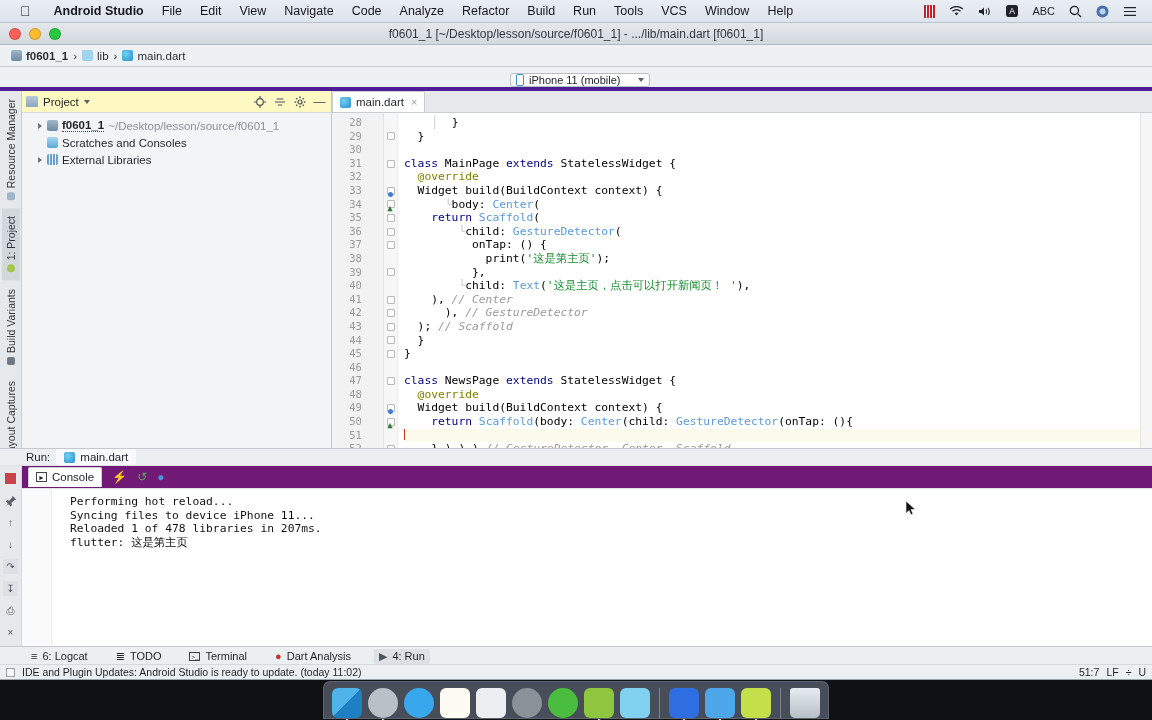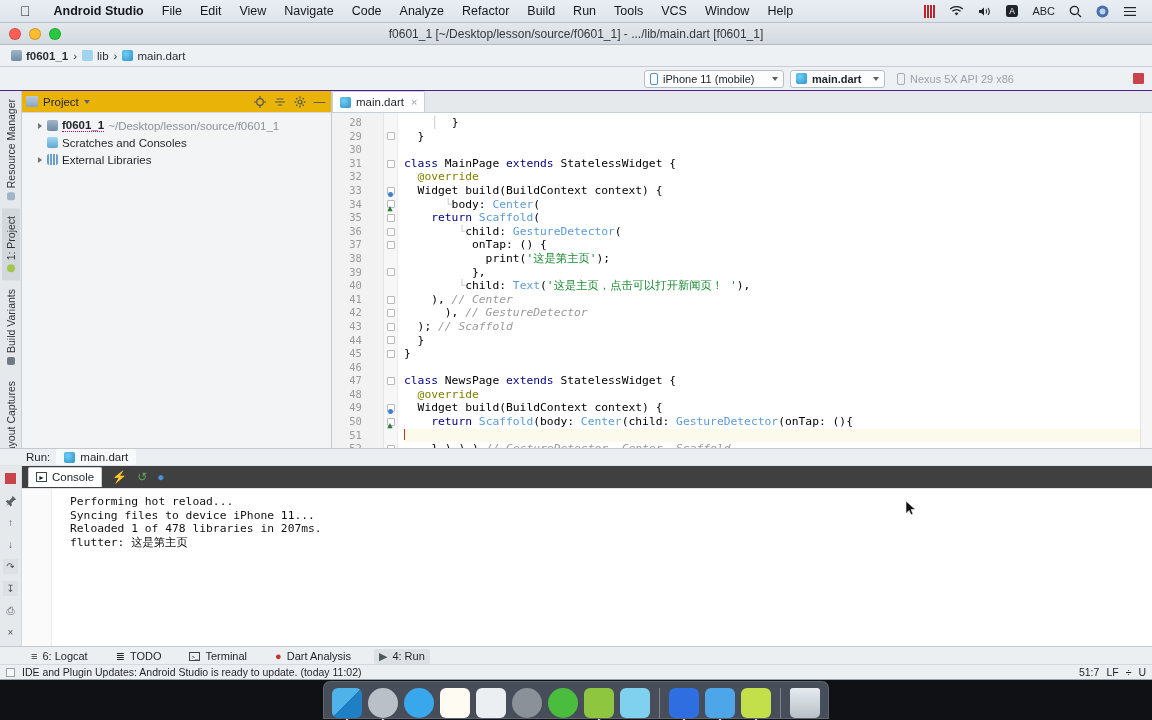--- a/index.html
+++ b/index.html
@@ -52,22 +52,22 @@
   }
   .crumb { display:flex; align-items:center; gap:4px; padding:0 3px; }
   .crumb.bold span.lbl{ font-weight:bold; }
   .ic { width:11px; height:11px; display:inline-block; flex:none; border-radius:2px; }
   .ic.module{ background:linear-gradient(#9fb6c9,#6f8ba3); }
   .ic.folder{ background:#9fd3ef; border-radius:1px 2px 2px 2px; }
   .ic.dart{ background:radial-gradient(circle at 35% 35%,#6fd0f5,#2c8fc9); border-radius:2px; }
 
   
   .toolbar{
-    height:24px; background:#eef1f4; border-bottom:1px solid #4c1d95;
-    display:flex; align-items:center; padding-left:8px; gap:6px; position:relative;
+    height:24px; background:#eef1f4; border-bottom:4px solid #4c1d95;
+    display:flex; align-items:center; padding-left:8px; gap:6px; position:relative;flex-direction:column;
   }
   .tb-spacer{flex:1;}
   .combo{
     display:flex; align-items:center; gap:5px; height:18px; padding:0 5px;
     border:1px solid #b7bec5; border-radius:3px; background:#fdfdfe; font-size:11px; color:#22262b;
   }
   .combo.ghost{ border-color:transparent; background:transparent; color:#9aa1a8; }
   .caret{ width:0;height:0;border-left:3.5px solid transparent;border-right:3.5px solid transparent;
           border-top:4px solid #5a6169; }
   .phone-ic{ width:8px;height:12px;border:1.4px solid #4a90d9;border-radius:2px;}
@@ -100,21 +100,21 @@
   .vtab .vdot{ width:8px;height:8px;border-radius:2px;background:#9fb6c9; transform:rotate(180deg); }
   .vstrip .vbottom{ position:absolute; bottom:0; left:0; right:0; display:flex; flex-direction:column; align-items:center;}
 
   
   .project{
     width:310px; background:#f2f4f6; border-right:1px solid #c3c9cf;
     display:flex; flex-direction:column;
   }
   .panel-head{
     height:22px; display:flex; align-items:center; padding:0 4px; gap:5px;
-    background:#eab308; border-bottom:1px solid #d4d9de; font-size:11.5px; color:#23272c;
+    background:#fef9c3; border-bottom:1px solid #d4d9de; font-size:11.5px; color:#23272c;
   }
   .panel-head .ph-icon{ width:12px;height:11px;background:linear-gradient(#b9cbdb,#8aa6bd); border-radius:1px;}
   .panel-head .grow{flex:1;}
   .ph-btn{ width:15px; height:15px; display:flex; align-items:center; justify-content:center;
            color:#4d555d; font-size:12px; }
   .tree{ padding:4px 0; font-size:11.5px; color:#1e2227; }
   .trow{ display:flex; align-items:center; gap:4px; height:17px; padding-left:16px; white-space:nowrap;}
   .arrow{ width:0;height:0;border-left:4px solid #6b7279;border-top:3.5px solid transparent;border-bottom:3.5px solid transparent; margin-right:1px;}
   .arrow.hidden{ visibility:hidden; }
   .trow .name{ font-weight:bold; border-bottom:1px dotted #c06; }
@@ -166,21 +166,21 @@
   
   .runpanel{ position:absolute; left:0; right:0; bottom:33px; height:198px; background:#f2f4f6;
              border-top:1px solid #c3c9cf; display:flex; flex-direction:column; }
   .runhead{ height:20px; background:#eceff2; display:flex; align-items:center; padding-left:26px; gap:6px;
             font-size:11.5px; color:#23272c; border-bottom:1px solid #dfe3e7; }
   .runtab{ display:flex; align-items:center; gap:5px; padding:2px 8px; background:#f8f9fa; border-radius:2px;}
   .runbody{ flex:1; display:flex; }
   .runleft{ width:22px; background:#e6e9ec; border-right:1px solid #d4d9de; display:flex; flex-direction:column; align-items:center; padding-top:4px; }
   .runleft .sb{ width:15px; height:15px; margin-bottom:7px; display:flex; align-items:center; justify-content:center; font-size:10px; color:#4d555d;}
   .runleft .stopbtn{ width:11px;height:11px;background:#c8434a; margin:3px 0 9px;}
-  .consolebar{ height:23px; background:#404040; display:flex; align-items:center; gap:10px; padding-left:6px; border-bottom:1px solid #dfe3e7;}
+  .consolebar{ height:23px; background:#701a75; display:flex; align-items:center; gap:10px; padding-left:6px; border-bottom:1px solid #dfe3e7;}
   .ctab{ display:flex; align-items:center; gap:5px; font-size:11.5px; color:#1e2227; background:#fff;
          border:1px solid #c8ced4; border-bottom-color:#fff; border-radius:2px 2px 0 0; padding:3px 7px; }
   .ctool{ font-size:12px; color:#5a6169; }
   .consolewrap{ flex:1; display:flex; background:#fff; }
   .cgutter{ width:30px; background:#fafafa; border-right:1px solid #ececec; display:flex; flex-direction:column; align-items:center; padding-top:6px; gap:11px; color:#b0b0b0; font-size:10px;}
   .cout{ flex:1; font-family:"DejaVu Sans Mono", monospace; font-size:11.3px; color:#111; padding:6px 0 0 18px; line-height:13.6px; white-space:pre;}
 
   
   .toolbar-bottom{
     position:absolute; left:0; right:0; bottom:14px; height:19px; background:#eceff2;

